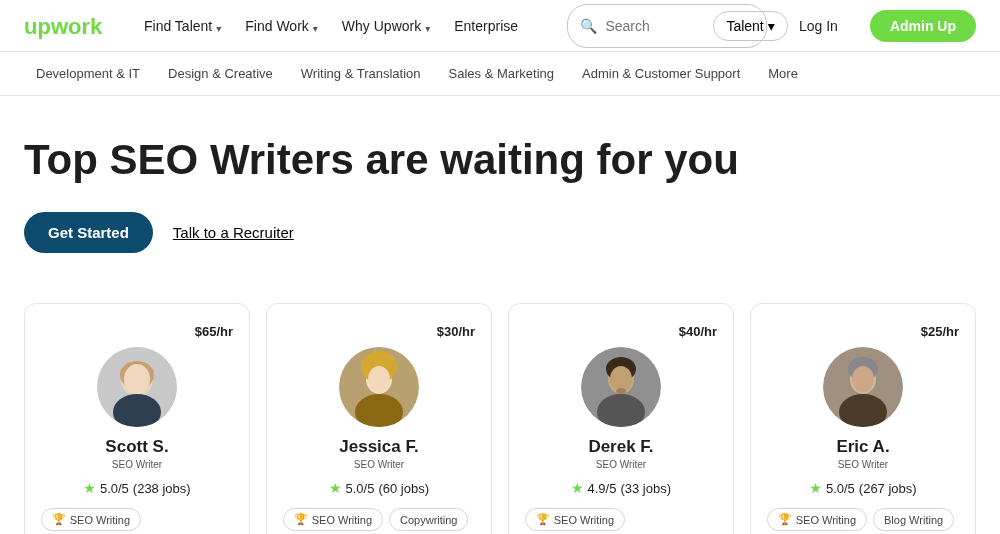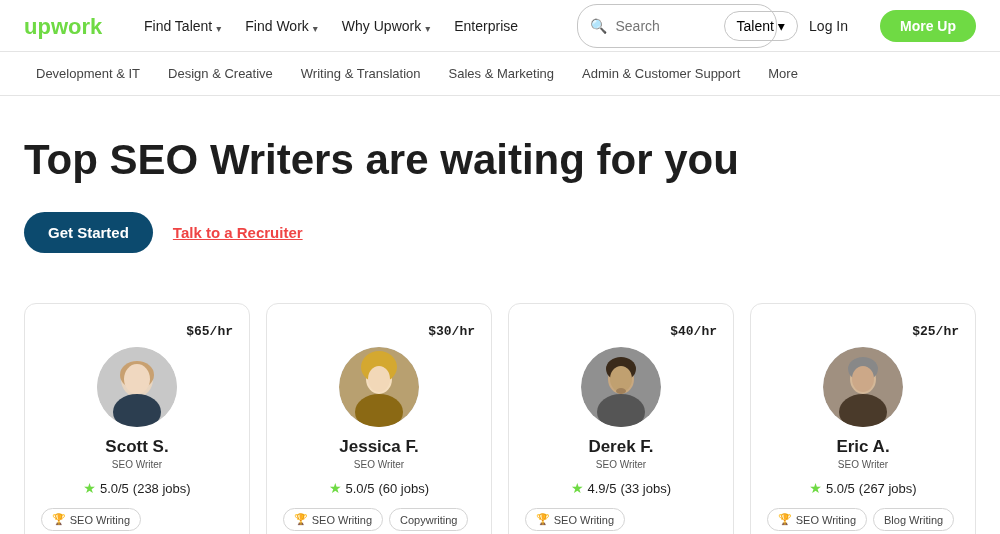--- a/index.html
+++ b/index.html
@@ -124,22 +124,22 @@
       font-size: 15px;
       font-weight: 600;
       background: #0c4a6e;
       color: #fff;
       border: none;
       border-radius: 24px;
       cursor: pointer;
     }
     .btn-talk {
       font-size: 15px;
-      font-weight: 700;
-      color: #ef4444;
+      font-weight: 400;
+      color: #000000;
       background: transparent;
       border: none;
       cursor: pointer;
       text-decoration: underline;
     }
 
     
     .cards-section {
       padding: 20px 24px;
       display: flex;
@@ -161,21 +161,20 @@
       justify-content: space-between;
       align-items: flex-start;
       width: 100%;
       margin-bottom: 8px;
     }
     .card-rate {
       font-size: 13px;
       font-weight: 600;
       color: #1e1e1e;
       margin-left: auto;
-      font-family: Liberation Mono, monospace;
     }
     .avatar {
       width: 80px;
       height: 80px;
       border-radius: 50%;
       background: #d0d0d0;
       overflow: hidden;
       display: flex;
       align-items: center;
       justify-content: center;
@@ -266,21 +265,21 @@
   <div class="header-right">
     <div class="search-bar">
       <span class="search-icon-wrap">🔍</span>
       <input type="text" placeholder="Search" style="">
       <div class="talent-dropdown">
         <span>Talent</span>
         <span>▾</span>
       </div>
     </div>
     <button class="btn-login">Log In</button>
-    <button class="btn-signup">More Up</button>
+    <button class="btn-signup">Admin Up</button>
   </div>
 </header>
 
 <nav class="nav-bar">
   <span class="nav-bar-item">Development &amp; IT</span>
   <span class="nav-bar-item">Design &amp; Creative</span>
   <span class="nav-bar-item">Writing &amp; Translation</span>
   <span class="nav-bar-item">Sales &amp; Marketing</span>
   <span class="nav-bar-item">Admin &amp; Customer Support</span>
   <span class="nav-bar-item">More</span>

